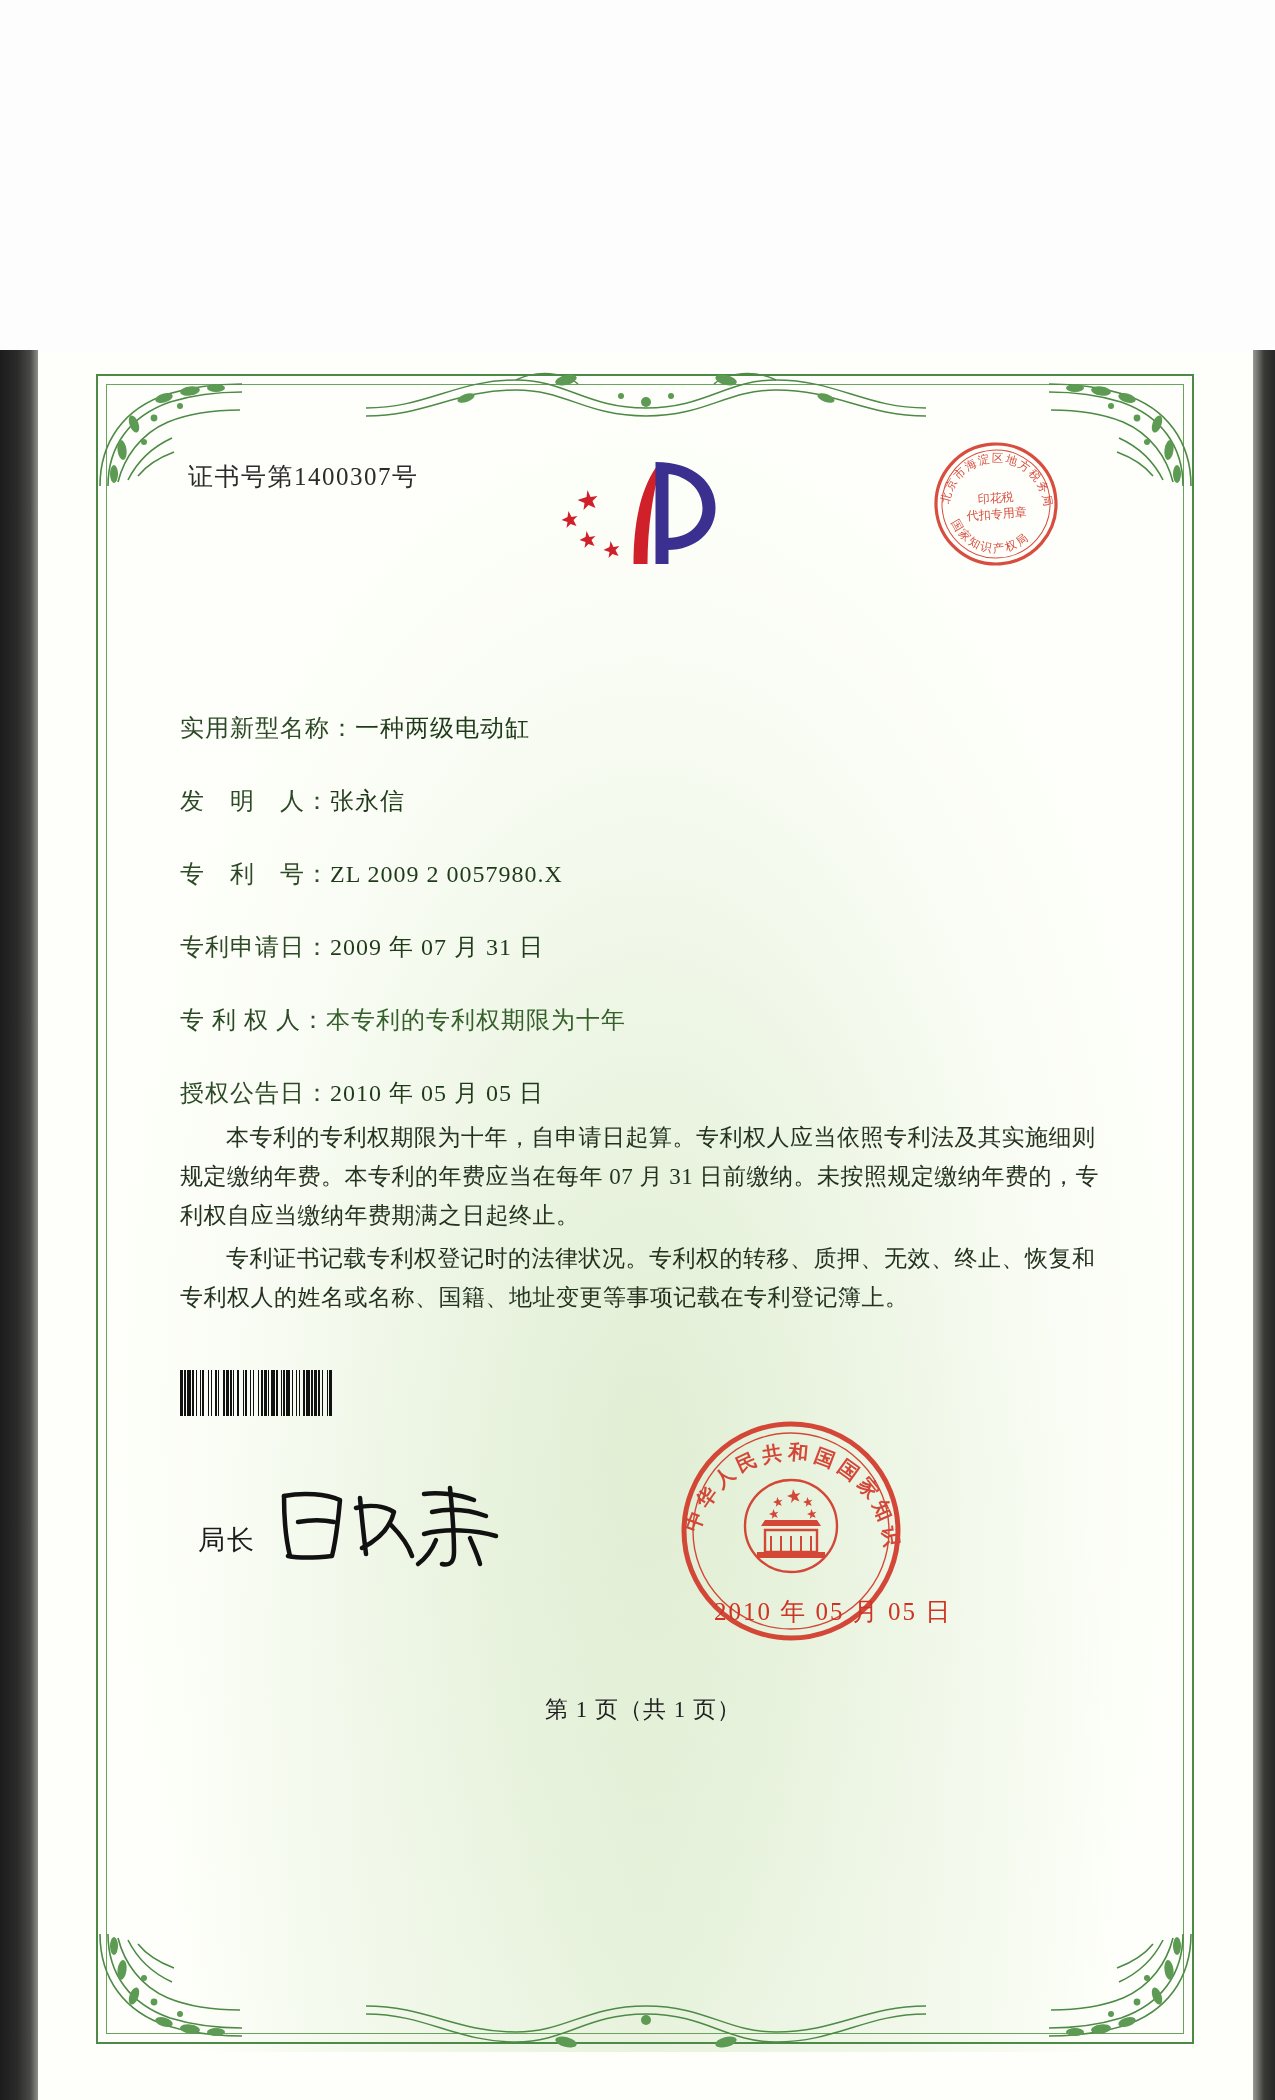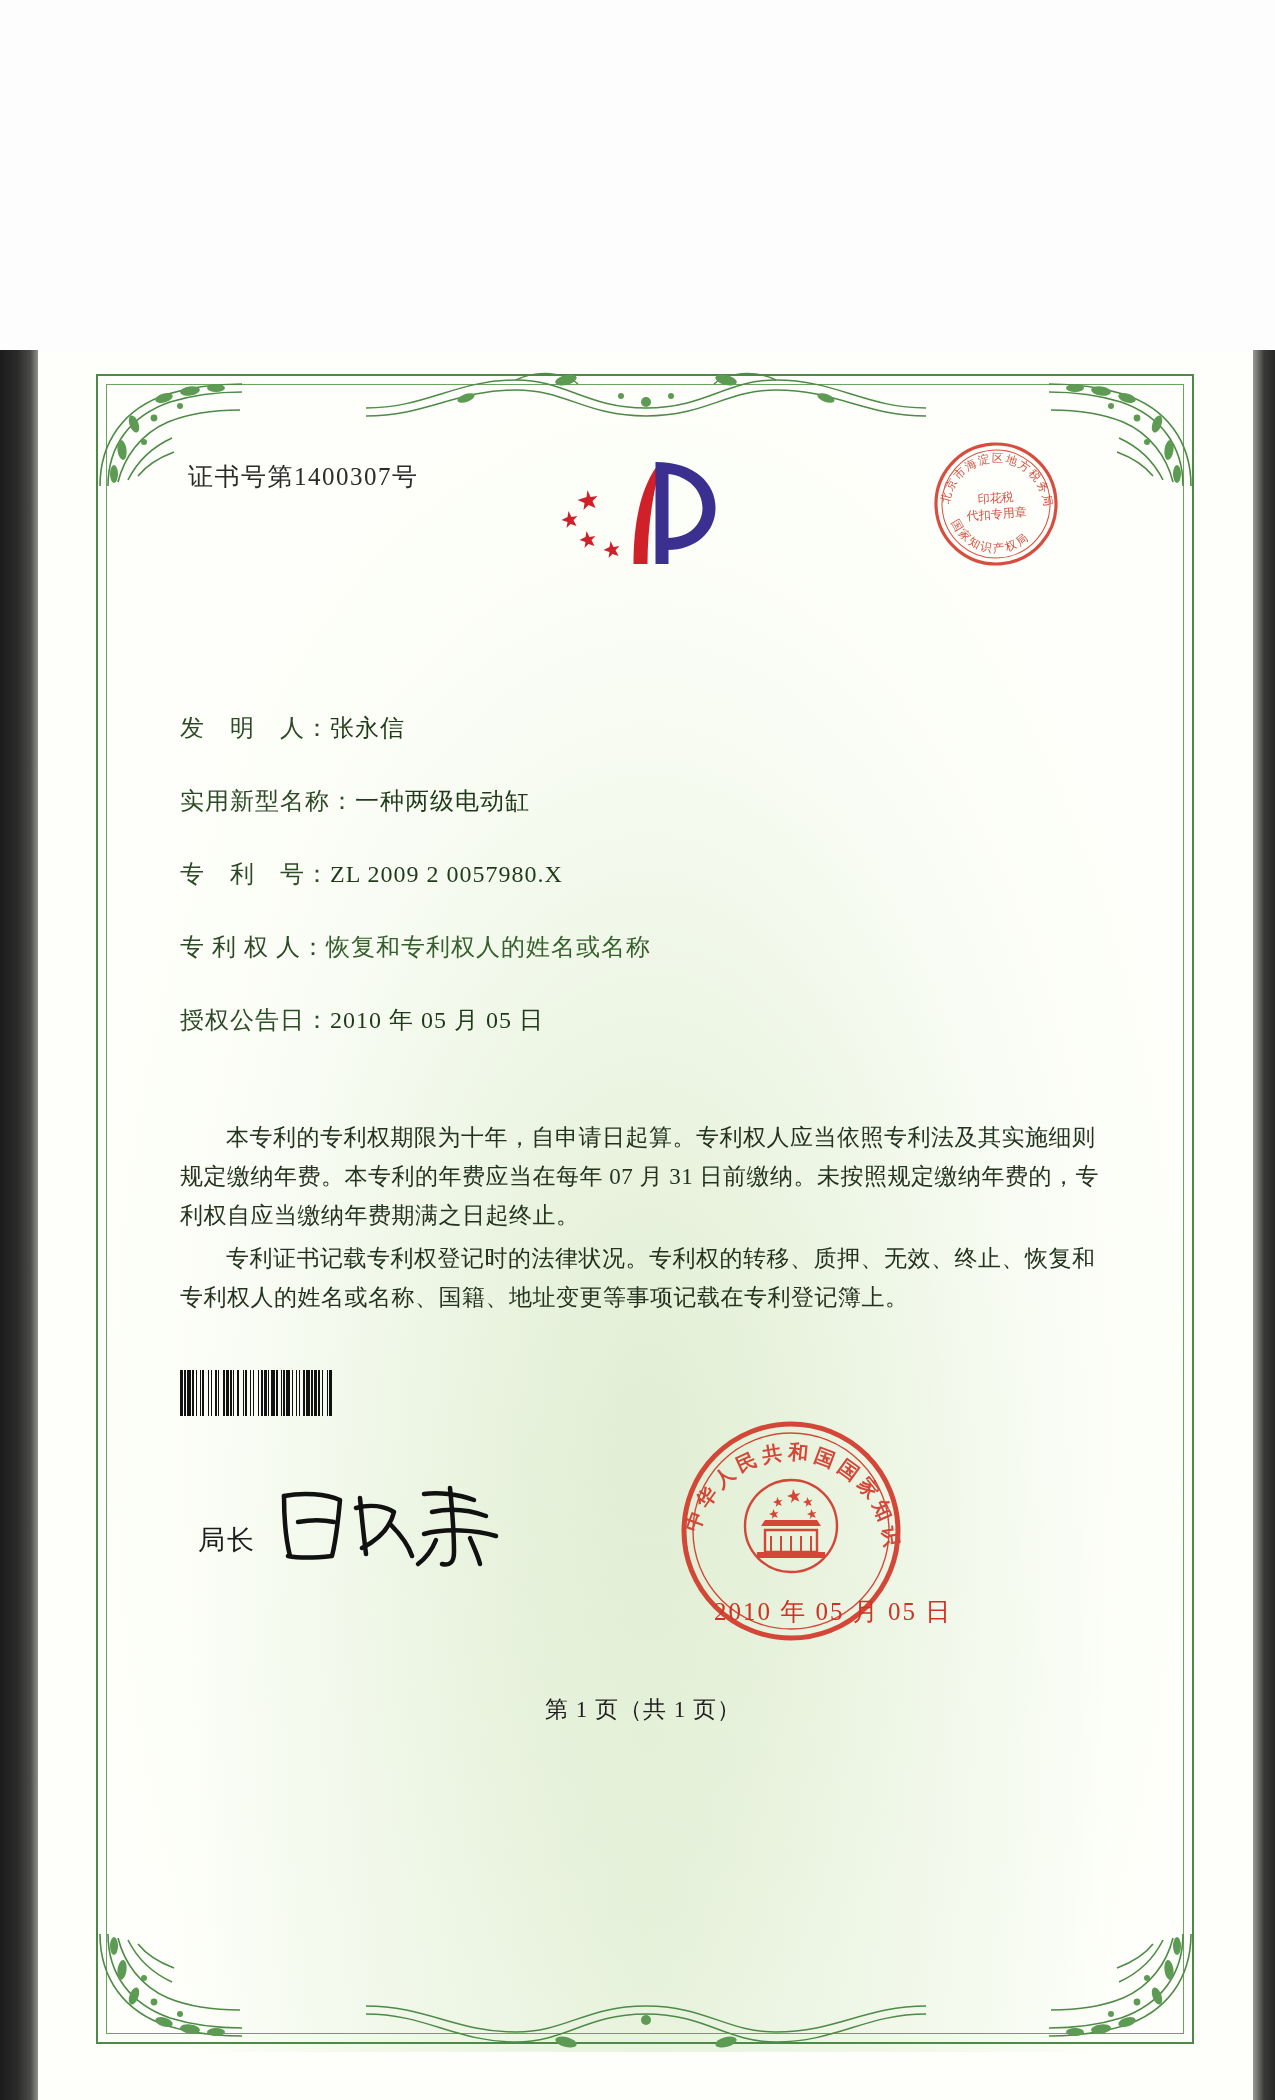--- a/index.html
+++ b/index.html
@@ -431,30 +431,33 @@
             <text font-size="11.5" fill="#d23526" font-family="DejaVu Serif, serif" letter-spacing="2">
               <textPath href="#arcBotS" startOffset="10%">国家知识产权局</textPath>
             </text>
           </g>
         </svg>
       </div>
 
 
       <div class="fields">
         <div class="field-row">
+          <span class="field-label">实用新型名称：</span><span class="field-value">一种两级电动缸</span>
+        </div>
+        <div class="field-row">
           <span class="field-label">发　明　人：</span><span class="field-value">张永信</span>
-        </div>
-        <div class="field-row">
-          <span class="field-label">实用新型名称：</span><span class="field-value">一种两级电动缸</span>
         </div>
         <div class="field-row">
           <span class="field-label">专　利　号：</span><span class="field-value">ZL 2009 2 0057980.X</span>
         </div>
         <div class="field-row">
-          <span class="field-label">专 利 权 人：</span><span class="field-value green">恢复和专利权人的姓名或名称</span>
+          <span class="field-label">专利申请日：</span><span class="field-value">2009 年 07 月 31 日</span>
+        </div>
+        <div class="field-row">
+          <span class="field-label">专 利 权 人：</span><span class="field-value green">本专利的专利权期限为十年</span>
         </div>
         <div class="field-row">
           <span class="field-label">授权公告日：</span><span class="field-value">2010 年 05 月 05 日</span>
         </div>
       </div>
 
       <div class="body-text">
         <p>本专利的专利权期限为十年，自申请日起算。专利权人应当依照专利法及其实施细则规定缴纳年费。本专利的年费应当在每年 07 月 31 日前缴纳。未按照规定缴纳年费的，专利权自应当缴纳年费期满之日起终止。</p>
         <p>专利证书记载专利权登记时的法律状况。专利权的转移、质押、无效、终止、恢复和专利权人的姓名或名称、国籍、地址变更等事项记载在专利登记簿上。</p>
       </div>

